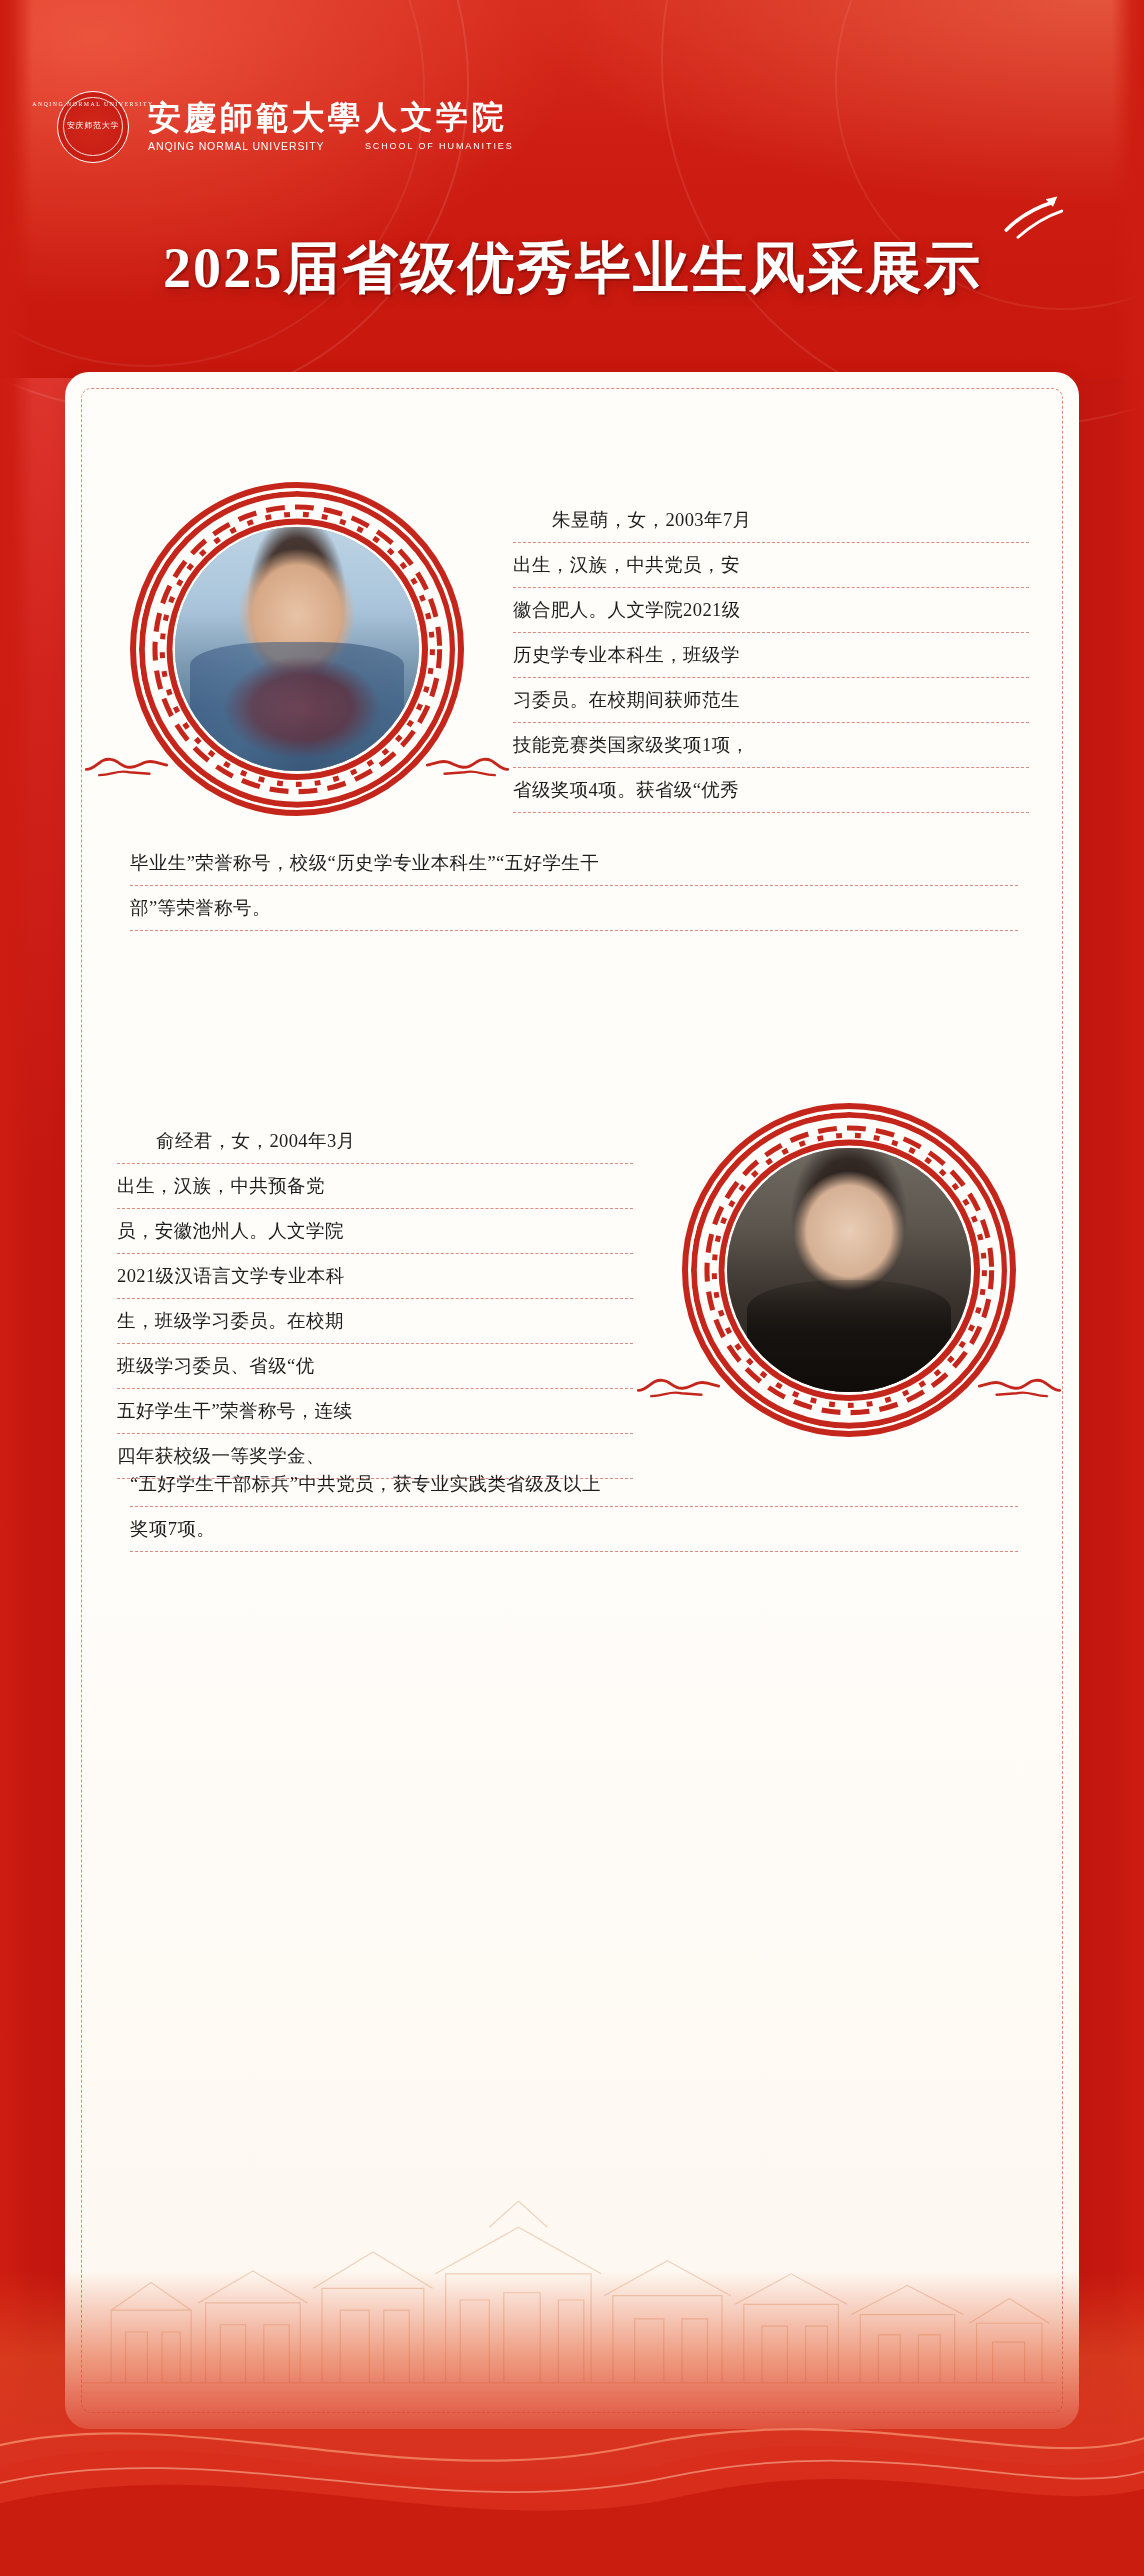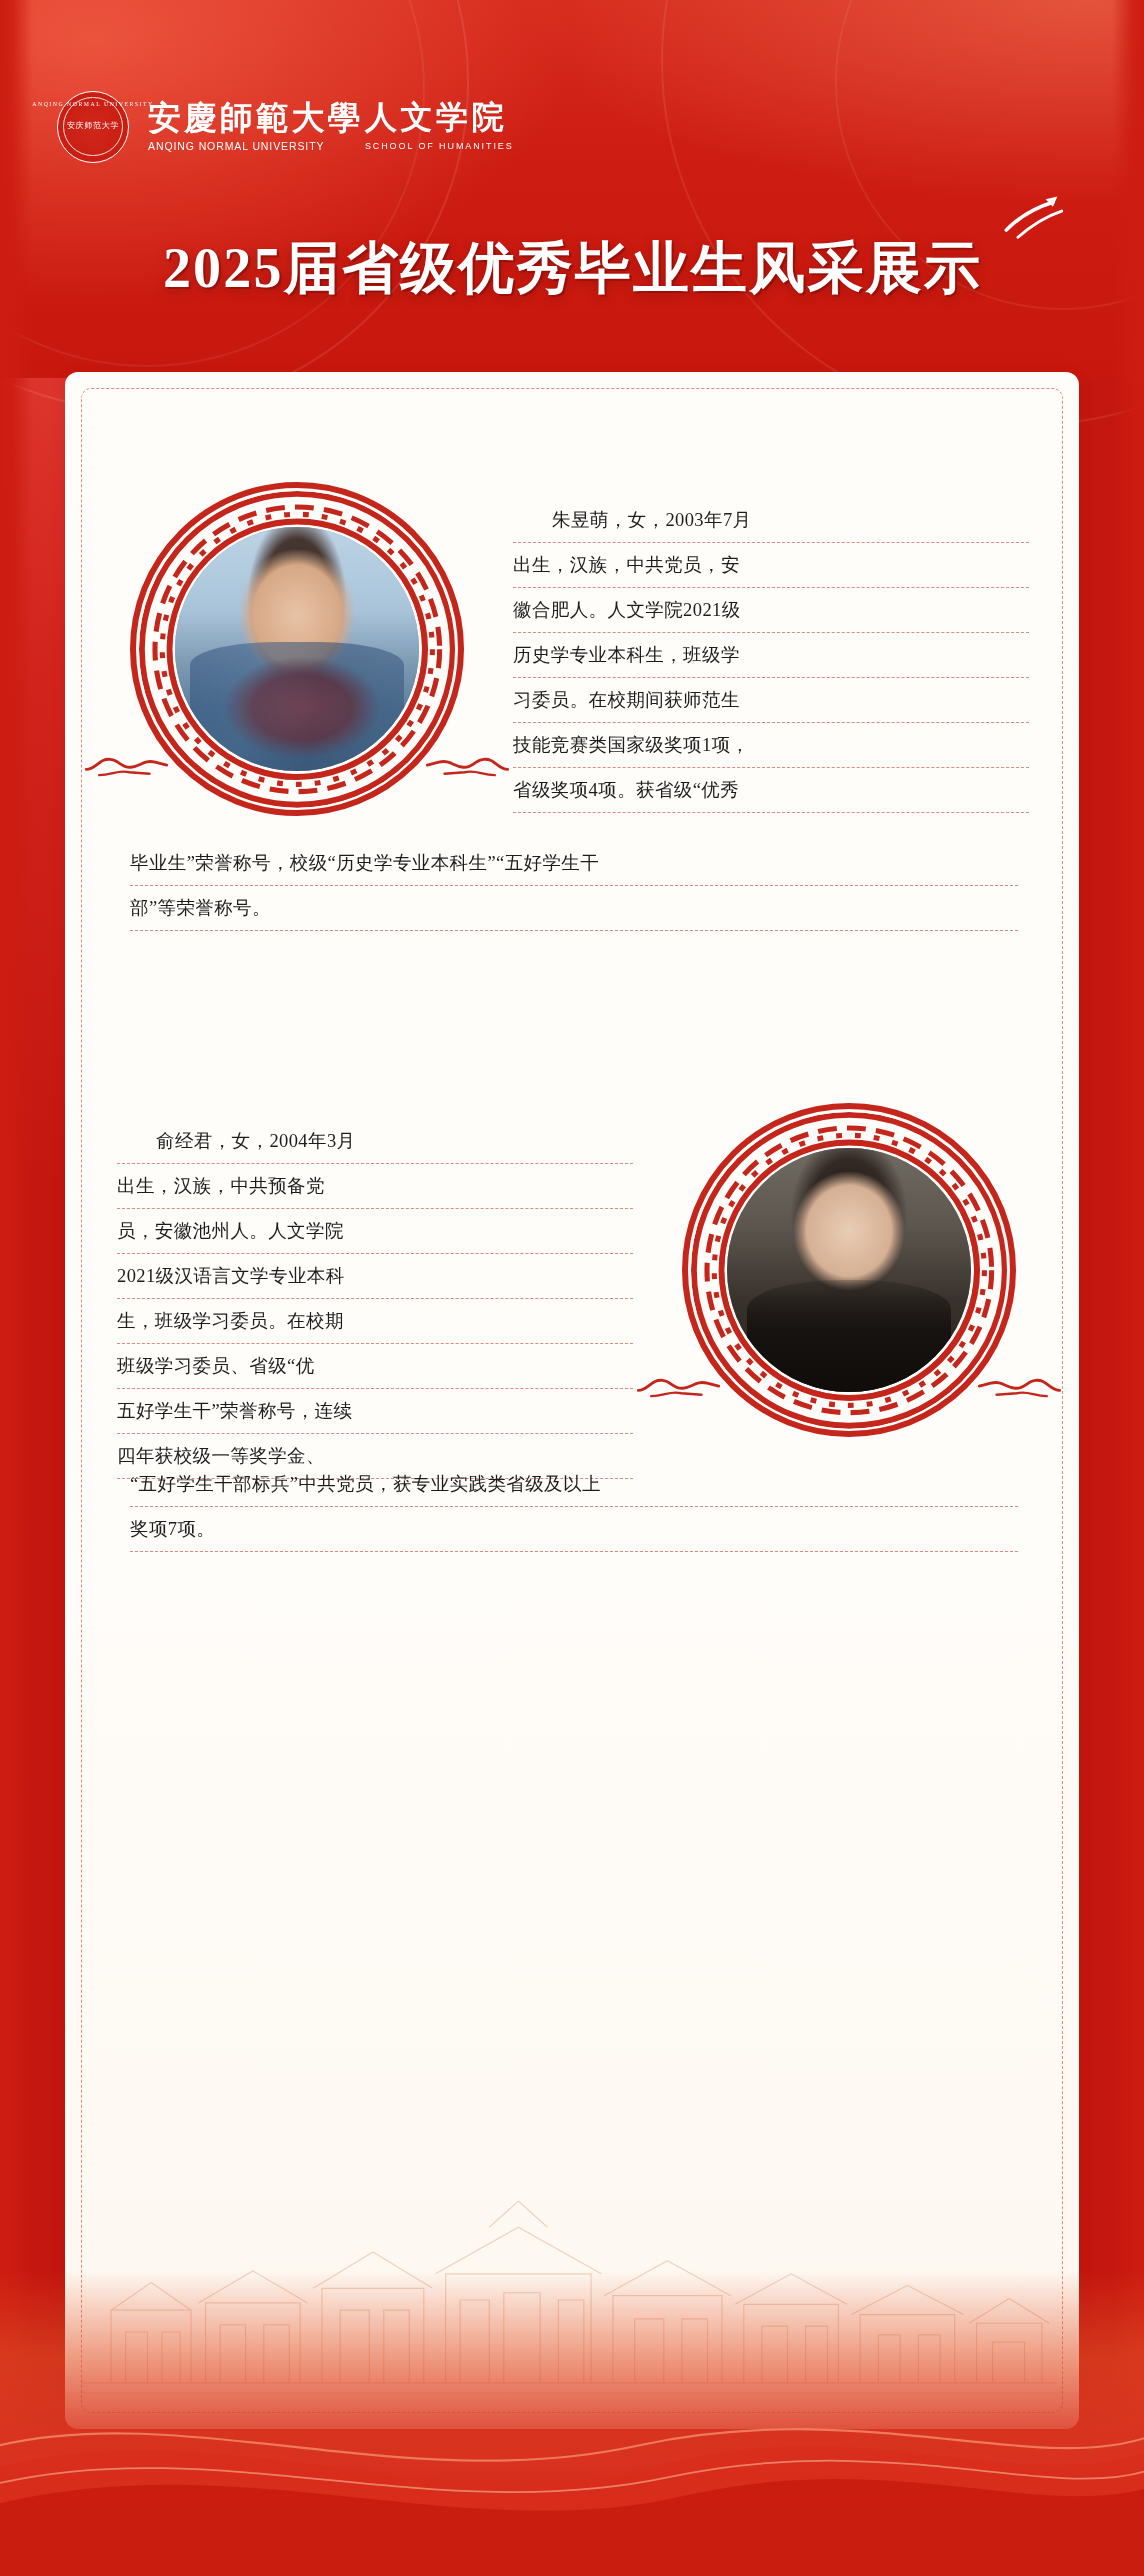--- a/index.html
+++ b/index.html
@@ -154,21 +154,21 @@
   }
 
   
   .card {
     position: absolute;
     left: 65px;
     top: 372px;
     width: 1014px;
     height: 2057px;
     background: linear-gradient(180deg, #fffdf9 0%, #fffdfa 55%, #fdf7ef 100%);
-    border-radius: 13px;
+    border-radius: 24px;
     box-shadow: 0 1.5px 16px rgba(120,20,10,0.10);
     overflow: hidden;
   }
   .card-inner-border {
     position: absolute;
     left: 16px; top: 16px; right: 16px; bottom: 16px;
     border: 1.5px dashed #e0897e;
     border-radius: 10.2px;
     pointer-events: none;
   }

